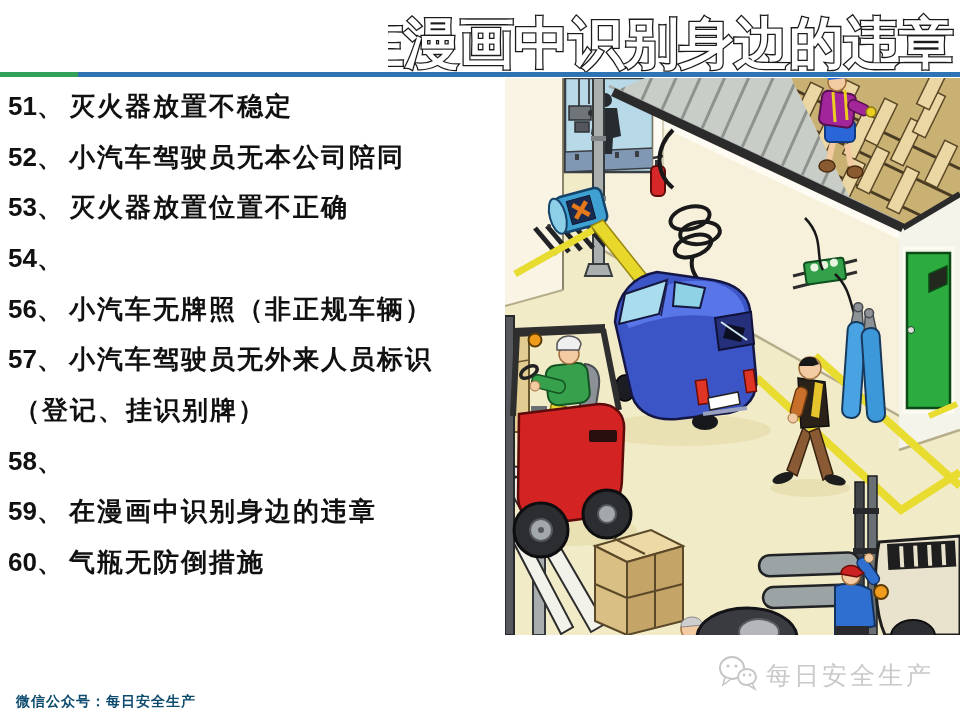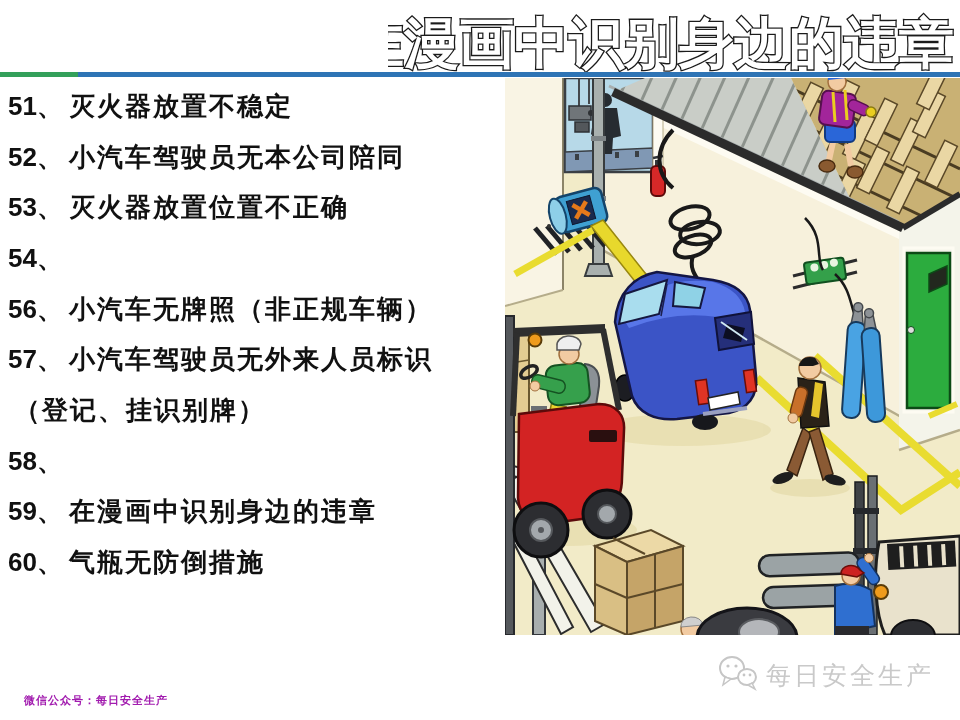--- a/index.html
+++ b/index.html
@@ -20,22 +20,22 @@
   .row{height:50.7px;display:flex;align-items:center;white-space:nowrap;}
   .num{font-weight:bold;font-size:26px;color:#111;margin-right:6px;
        font-family:"Liberation Sans","DejaVu Sans",sans-serif;}
   .txt{font-weight:bold;font-size:26px;color:#111;letter-spacing:2px;
        font-family:"Liberation Serif","DejaVu Serif",serif;}
 
   
   .cartoon{position:absolute;left:505px;top:78px;width:455px;height:557px;z-index:1;}
 
   
-  .footer{position:absolute;left:24px;top:693px;font-size:11px;font-weight:bold;
-          color:#a21caf;letter-spacing:1px;}
+  .footer{position:absolute;left:16px;top:693px;font-size:14px;font-weight:bold;
+          color:#0c4a6e;letter-spacing:1px;}
   .watermark{position:absolute;right:26px;top:654px;display:flex;align-items:center;
              gap:7px;color:#c9c9c9;}
   .watermark .wm-text{font-size:25px;letter-spacing:3px;
              font-family:"Liberation Sans","DejaVu Sans",sans-serif;}
 </style>
 </head>
 <body>
 
 <div class="title-wrap">
   <svg width="572" height="76" viewBox="0 0 572 76">

